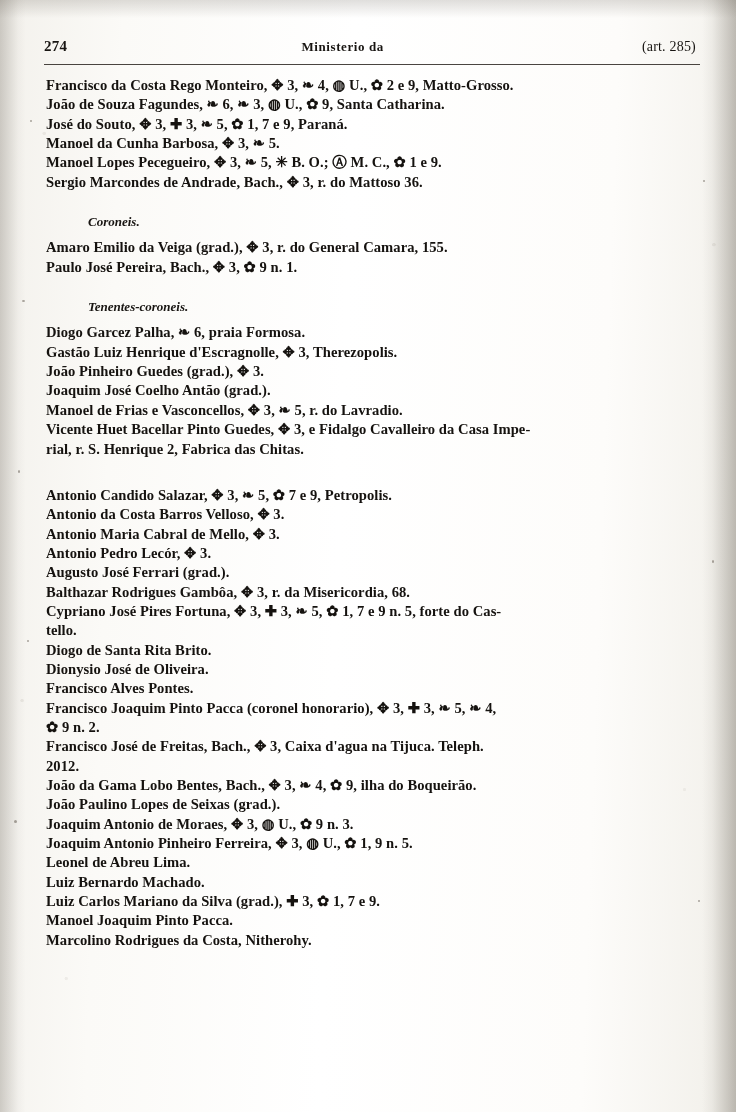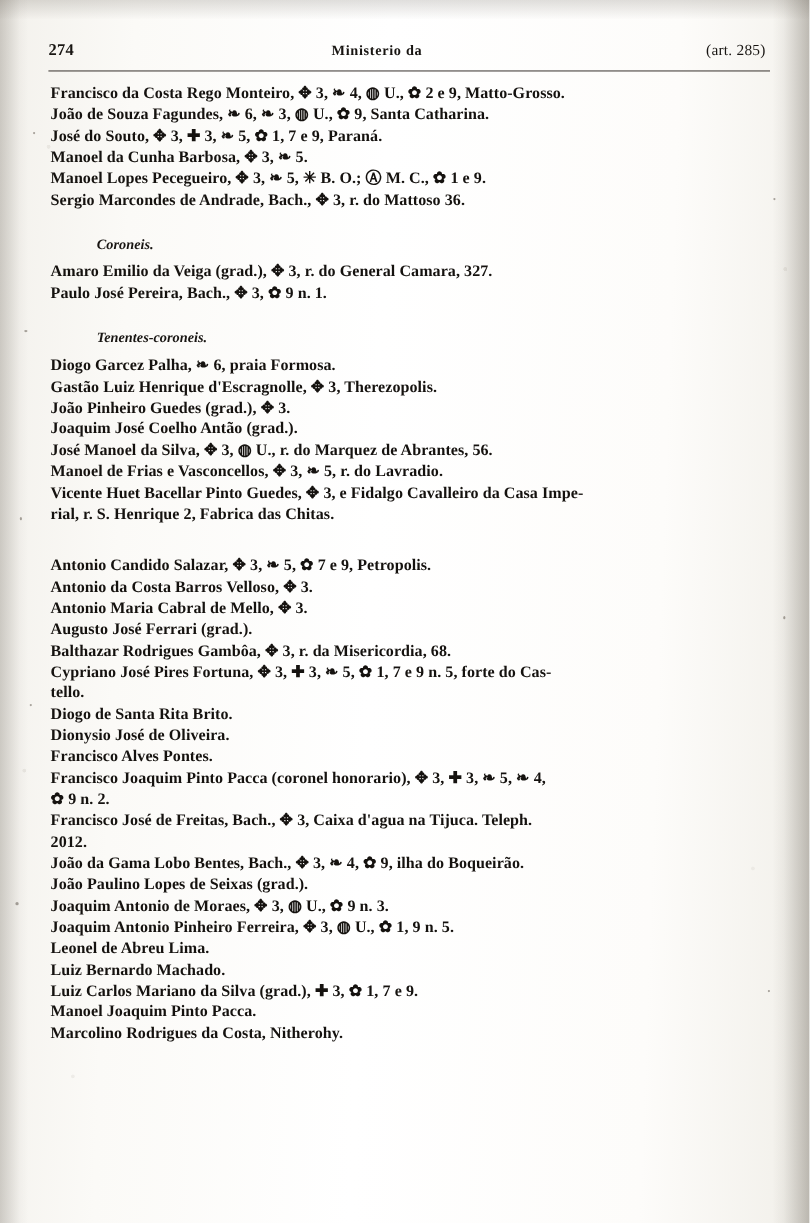--- a/index.html
+++ b/index.html
@@ -166,38 +166,38 @@
   <div class="body-col" id="body-col">
       <div class="entry">Francisco da Costa Rego Monteiro, ✥ 3, ❧ 4, ◍ U., ✿ 2 e 9, Matto-Grosso.</div>
       <div class="entry">João de Souza Fagundes, ❧ 6, ❧ 3, ◍ U., ✿ 9, Santa Catharina.</div>
       <div class="entry">José do Souto, ✥ 3, ✚ 3, ❧ 5, ✿ 1, 7 e 9, Paraná.</div>
       <div class="entry">Manoel da Cunha Barbosa, ✥ 3, ❧ 5.</div>
       <div class="entry">Manoel Lopes Pecegueiro, ✥ 3, ❧ 5, ✳ B. O.; Ⓐ M. C., ✿ 1 e 9.</div>
       <div class="entry">Sergio Marcondes de Andrade, Bach., ✥ 3, r. do Mattoso 36.</div>
       <div class="gap-lg"></div>
       <div class="rank-head">Coroneis.</div>
       <div class="gap-sm"></div>
-      <div class="entry">Amaro Emilio da Veiga (grad.), ✥ 3, r. do General Camara, 327.</div>
+      <div class="entry">Amaro Emilio da Veiga (grad.), ✥ 3, r. do General Camara, 155.</div>
       <div class="entry">Paulo José Pereira, Bach., ✥ 3, ✿ 9 n. 1.</div>
       <div class="gap-lg"></div>
       <div class="rank-head">Tenentes-coroneis.</div>
       <div class="gap-sm"></div>
       <div class="entry">Diogo Garcez Palha, ❧ 6, praia Formosa.</div>
       <div class="entry">Gastão Luiz Henrique d'Escragnolle, ✥ 3, Therezopolis.</div>
       <div class="entry">João Pinheiro Guedes (grad.), ✥ 3.</div>
       <div class="entry">Joaquim José Coelho Antão (grad.).</div>
-      <div class="entry">José Manoel da Silva, ✥ 3, ◍ U., r. do Marquez de Abrantes, 56.</div>
       <div class="entry">Manoel de Frias e Vasconcellos, ✥ 3, ❧ 5, r. do Lavradio.</div>
       <div class="entry">Vicente Huet Bacellar Pinto Guedes, ✥ 3, e Fidalgo Cavalleiro da Casa Impe-</div>
       <div class="entry cont">rial, r. S. Henrique 2, Fabrica das Chitas.</div>
       <div class="gap-lg"></div>
       <div class="gap-sm"></div>
       <div class="entry">Antonio Candido Salazar, ✥ 3, ❧ 5, ✿ 7 e 9, Petropolis.</div>
       <div class="entry">Antonio da Costa Barros Velloso, ✥ 3.</div>
       <div class="entry">Antonio Maria Cabral de Mello, ✥ 3.</div>
+      <div class="entry">Antonio Pedro Lecór, ✥ 3.</div>
       <div class="entry">Augusto José Ferrari (grad.).</div>
       <div class="entry">Balthazar Rodrigues Gambôa, ✥ 3, r. da Misericordia, 68.</div>
       <div class="entry">Cypriano José Pires Fortuna, ✥ 3, ✚ 3, ❧ 5, ✿ 1, 7 e 9 n. 5, forte do Cas-</div>
       <div class="entry cont">tello.</div>
       <div class="entry">Diogo de Santa Rita Brito.</div>
       <div class="entry">Dionysio José de Oliveira.</div>
       <div class="entry">Francisco Alves Pontes.</div>
       <div class="entry">Francisco Joaquim Pinto Pacca (coronel honorario), ✥ 3, ✚ 3, ❧ 5, ❧ 4,</div>
       <div class="entry cont">✿ 9 n. 2.</div>
       <div class="entry">Francisco José de Freitas, Bach., ✥ 3, Caixa d'agua na Tijuca. Teleph.</div>

